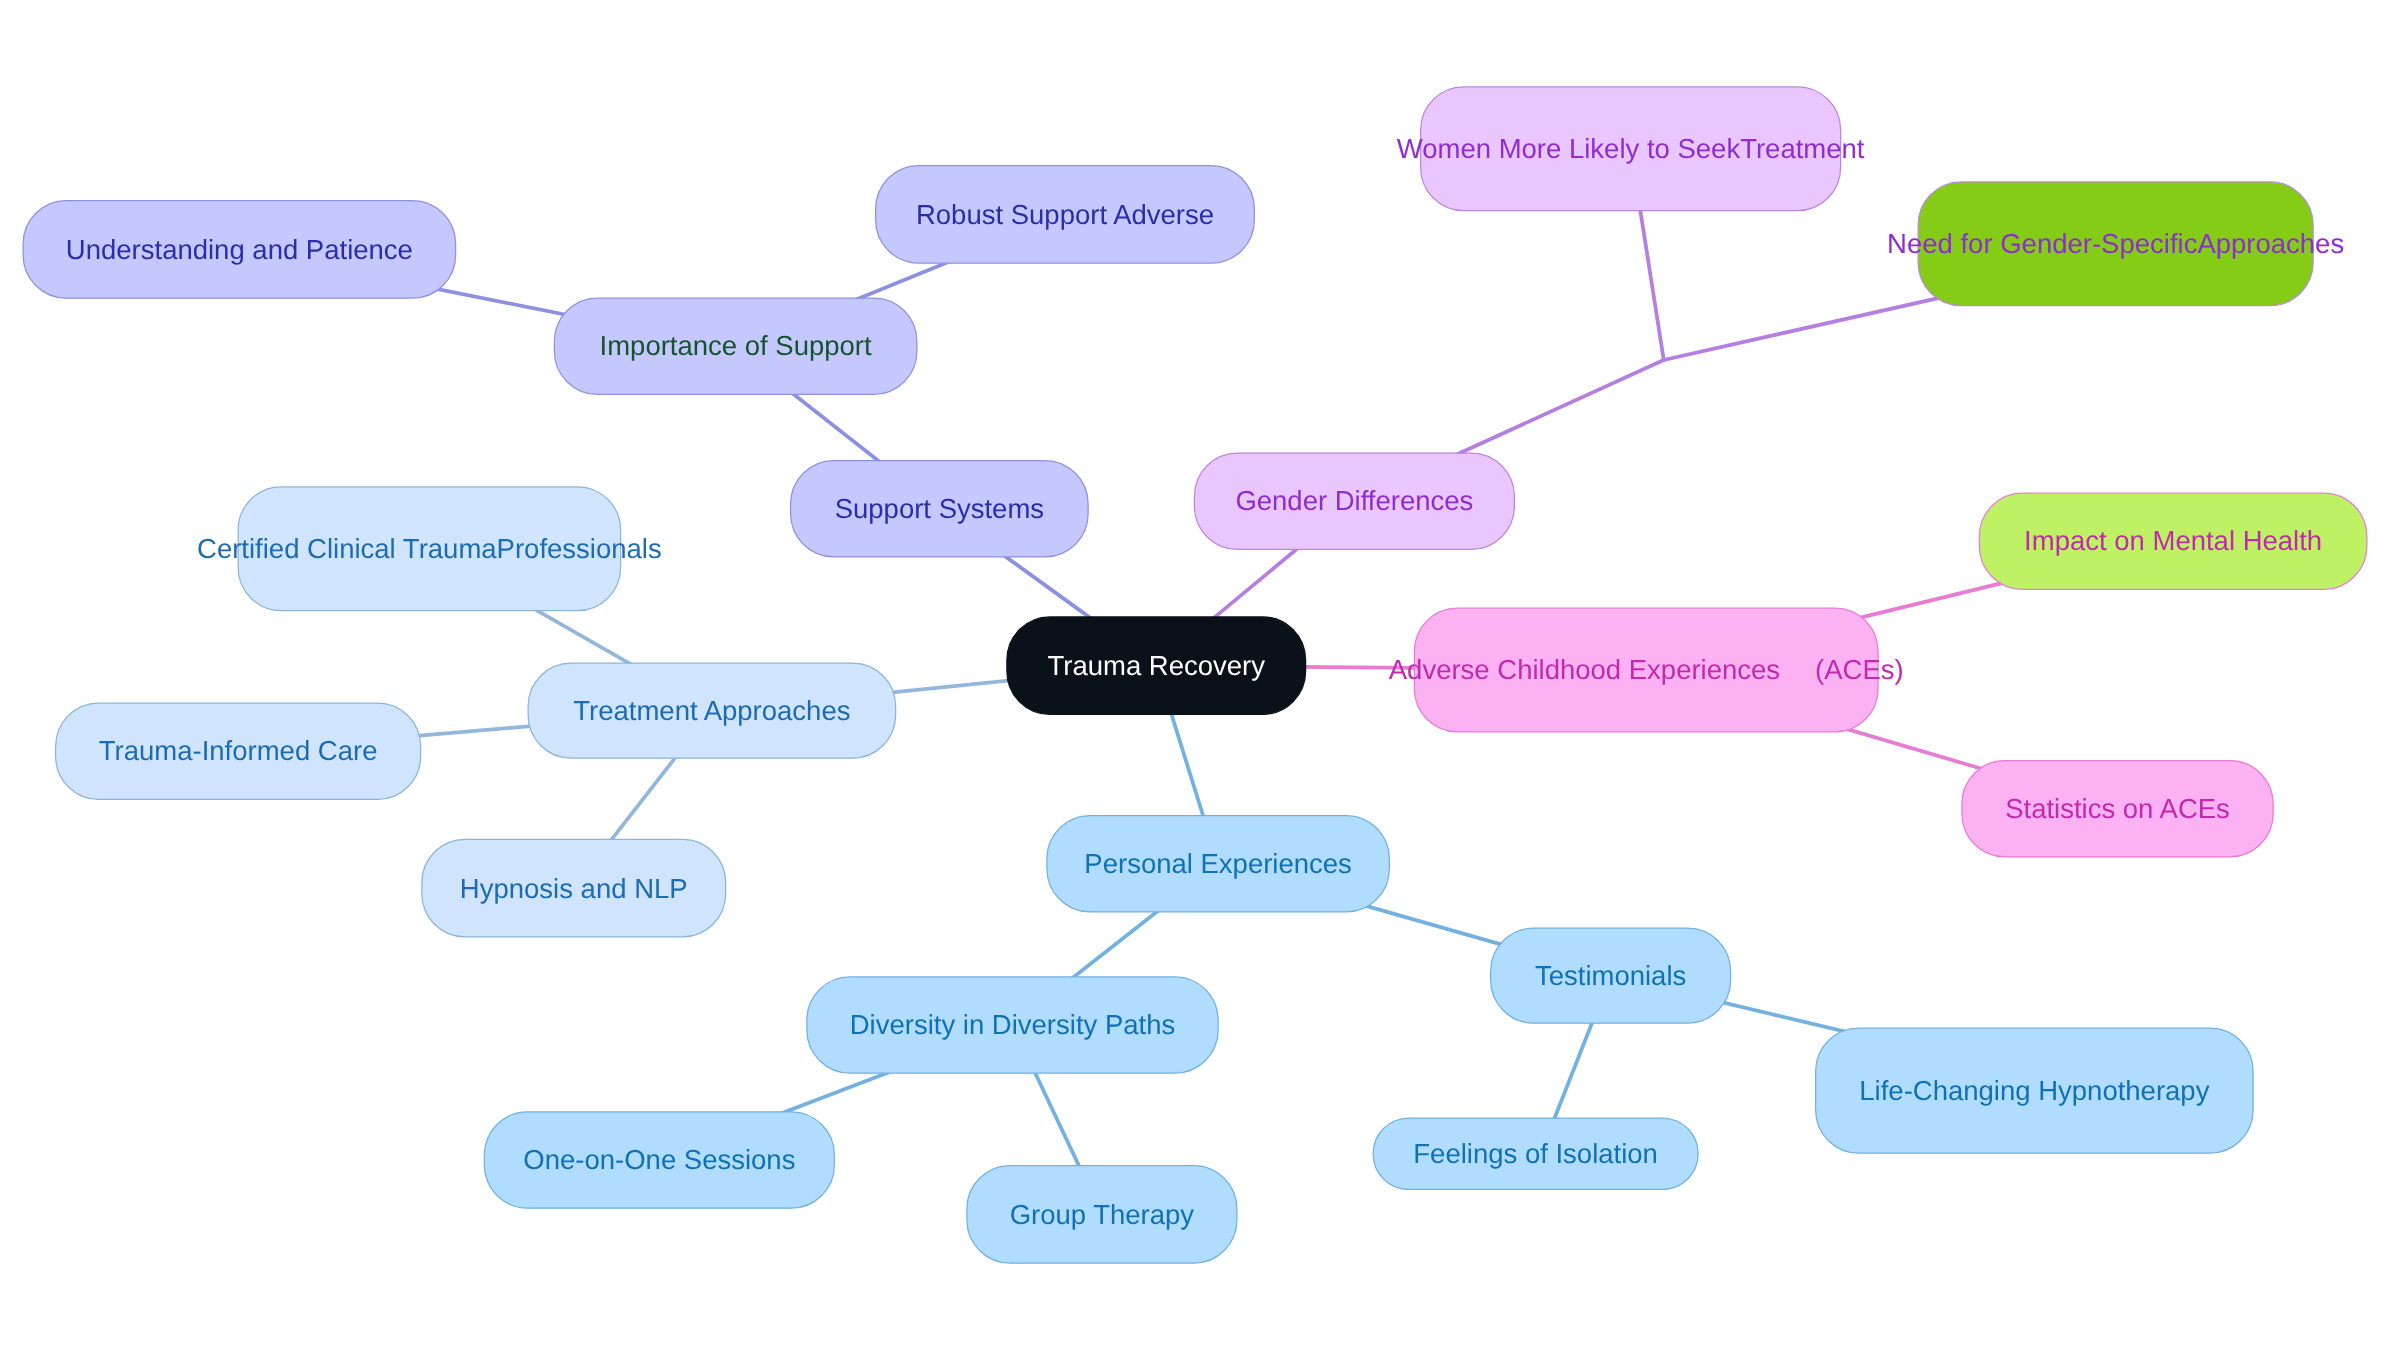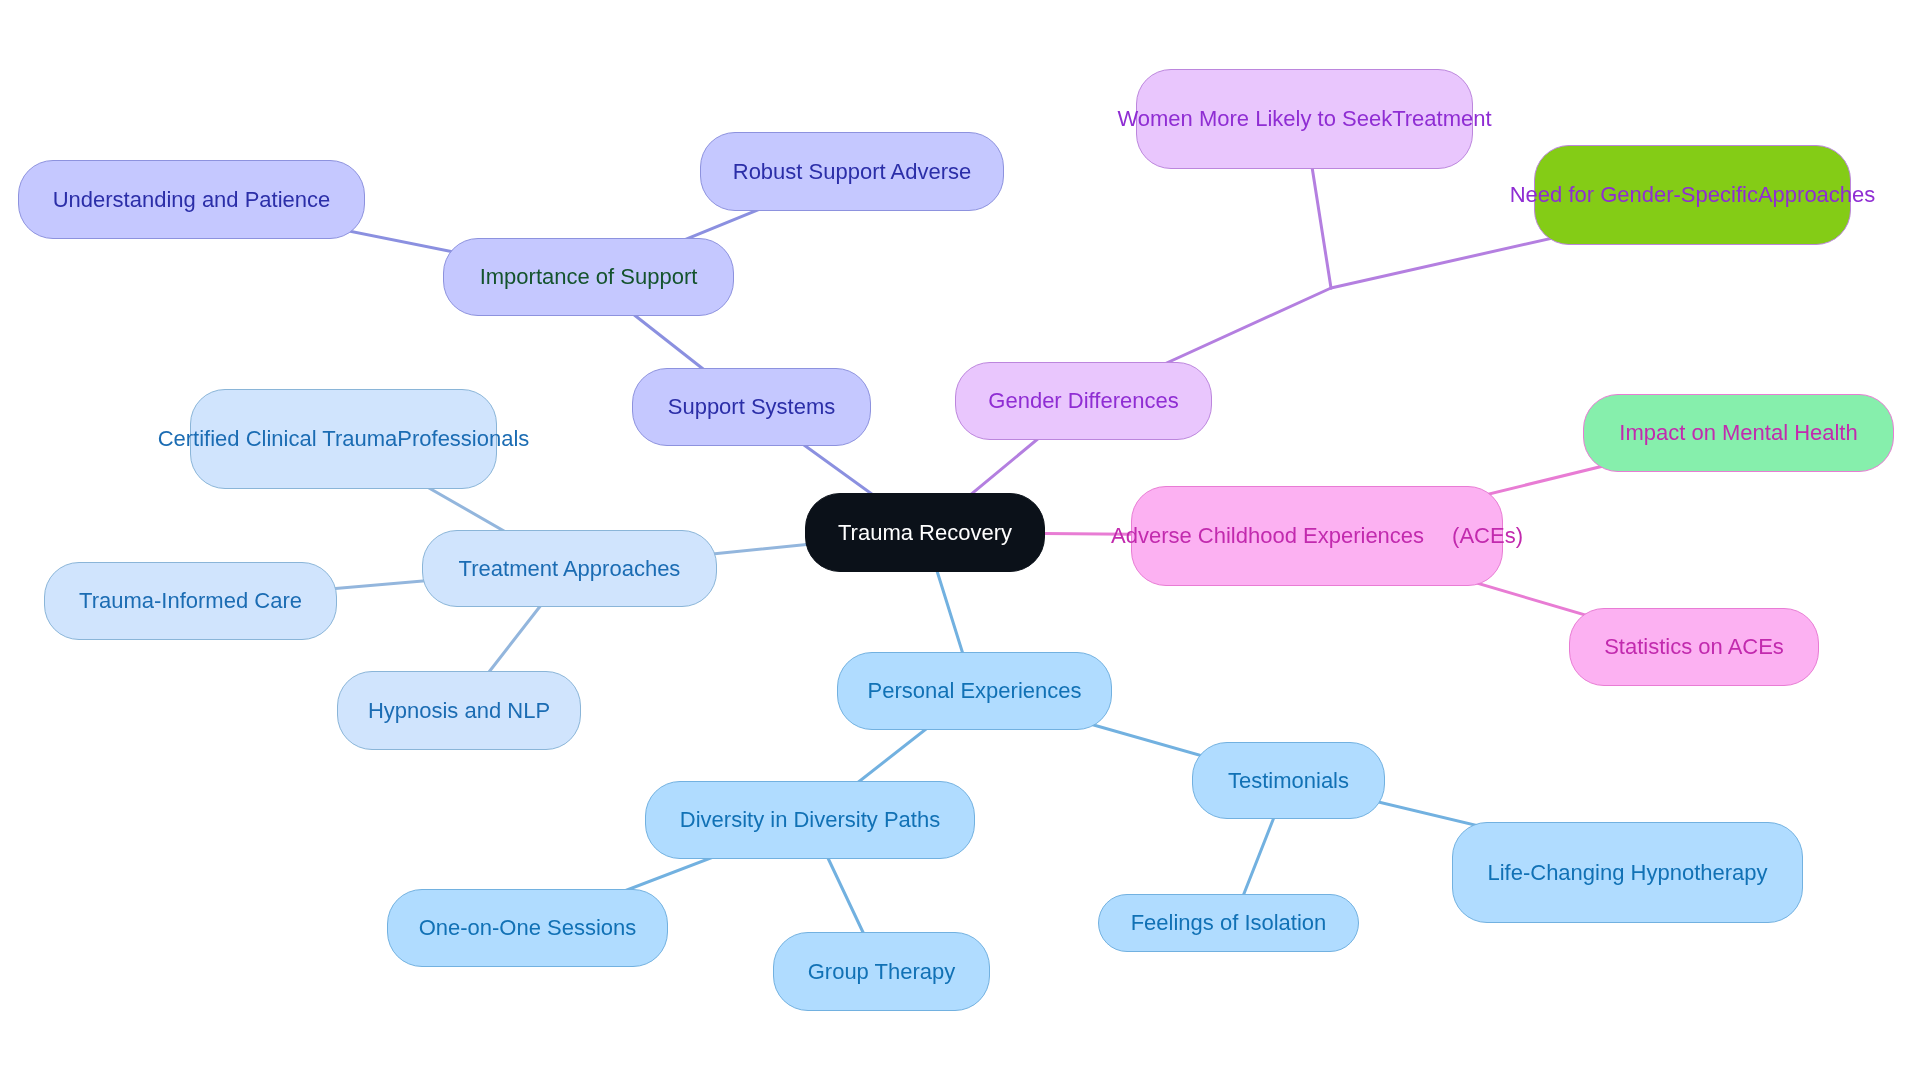--- a/index.html
+++ b/index.html
@@ -98,19 +98,19 @@
       <span class="line">Treatment</span>
     </div>
     <div class="node node-violet" style="left: 1534px; top: 145px; width: 317px; height: 100px; background: #84cc16; border-color: rgb(188, 134, 221); color: rgb(143, 45, 211);">
       <span class="line">Need for Gender-Specific</span>
       <span class="line">Approaches</span>
     </div>
     <div class="node node-pink" style="left: 1131px; top: 486px; width: 372px; height: 100px; background: rgb(252, 177, 242); border-color: rgb(232, 124, 212); color: rgb(194, 42, 174); gap: 28px;">
       <span class="line">Adverse Childhood Experiences</span>
       <span class="line">(ACEs)</span>
     </div>
-    <div class="node node-pink" style="left: 1583px; top: 394px; width: 311px; height: 78px; background: #86efac; border-color: rgb(232, 124, 212); color: rgb(194, 42, 174);">
+    <div class="node node-pink" style="left: 1583px; top: 394px; width: 311px; height: 78px; background: #bef264; border-color: rgb(232, 124, 212); color: rgb(194, 42, 174);">
       <span class="line">Impact on Mental Health</span>
     </div>
     <div class="node node-pink" style="left: 1569px; top: 608px; width: 250px; height: 78px; background: rgb(252, 177, 242); border-color: rgb(232, 124, 212); color: rgb(194, 42, 174);">
       <span class="line">Statistics on ACEs</span>
     </div>
   </div>
 
 </body></html>

